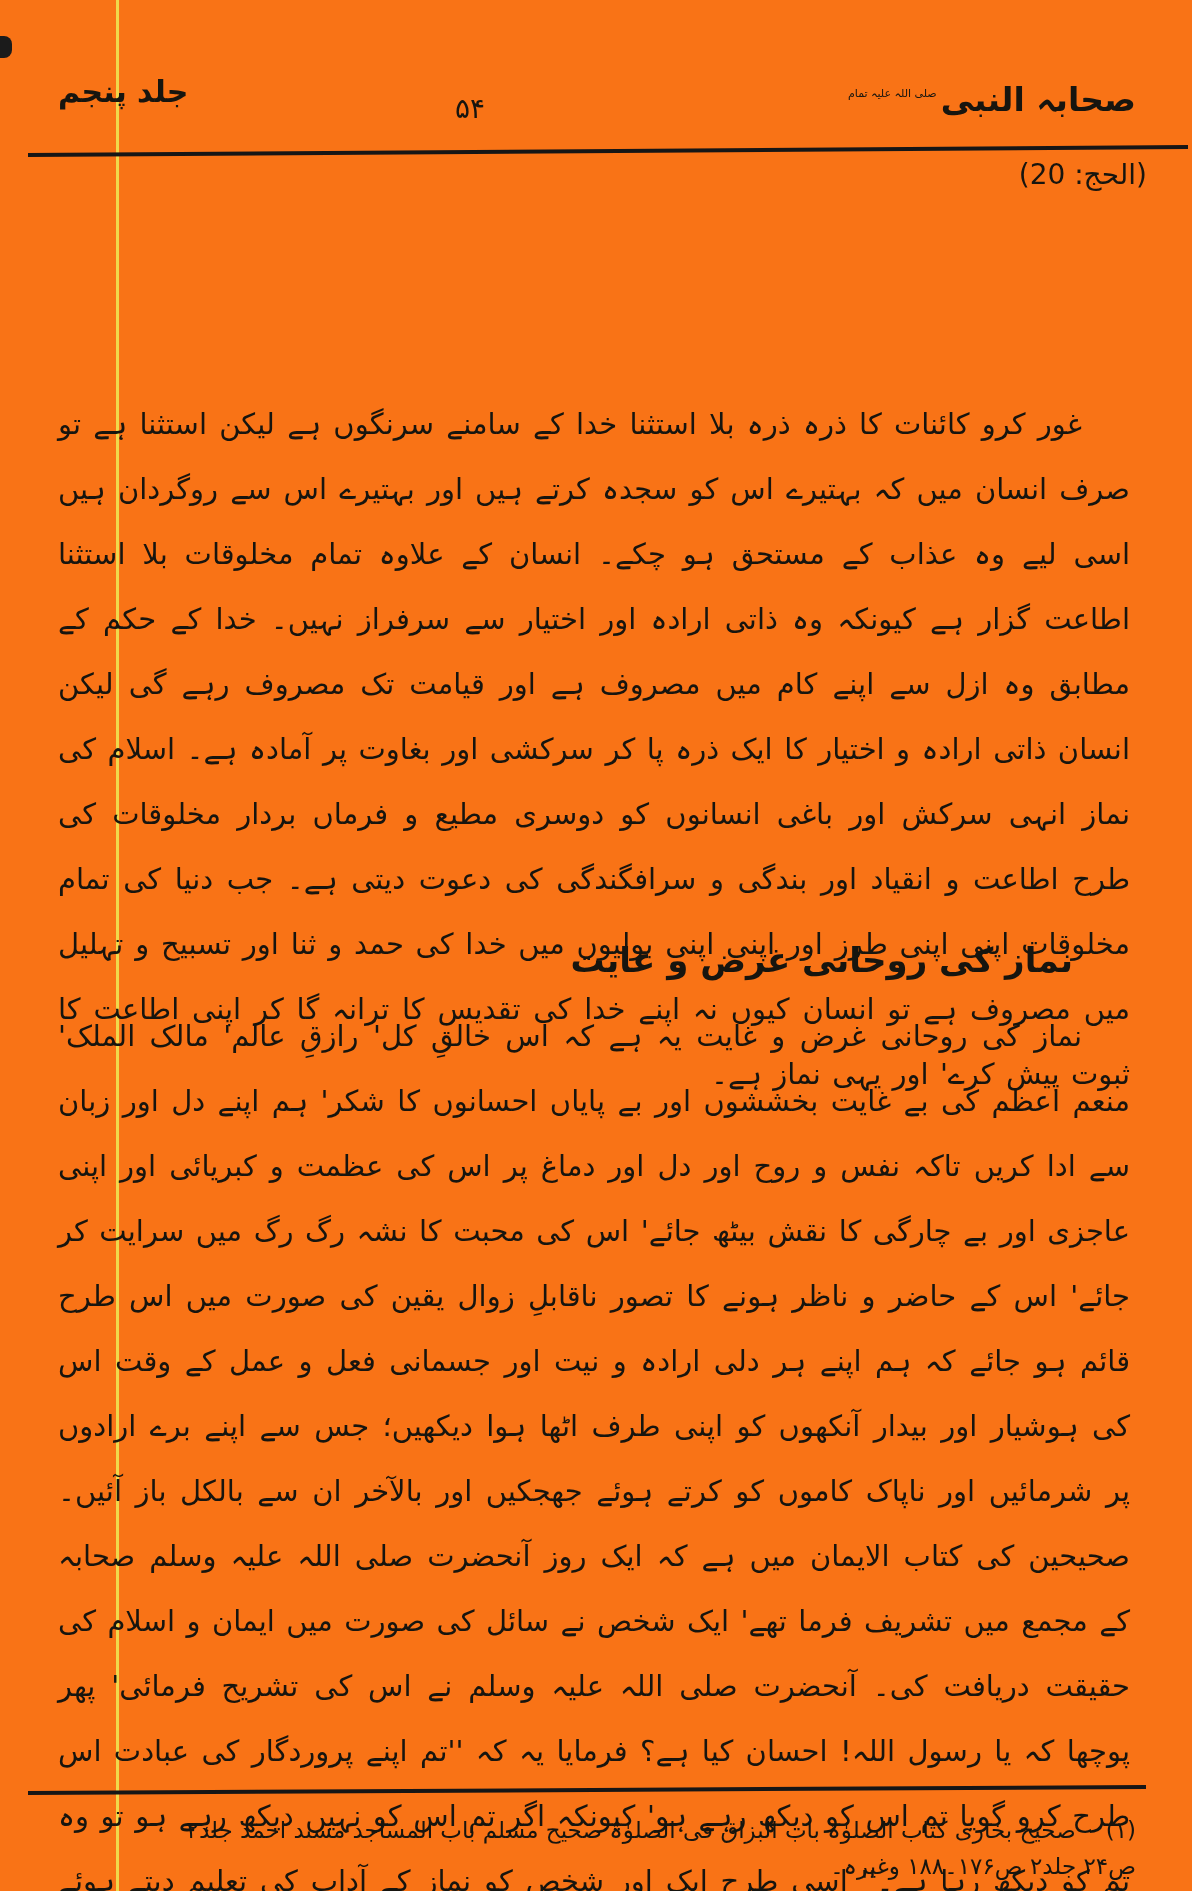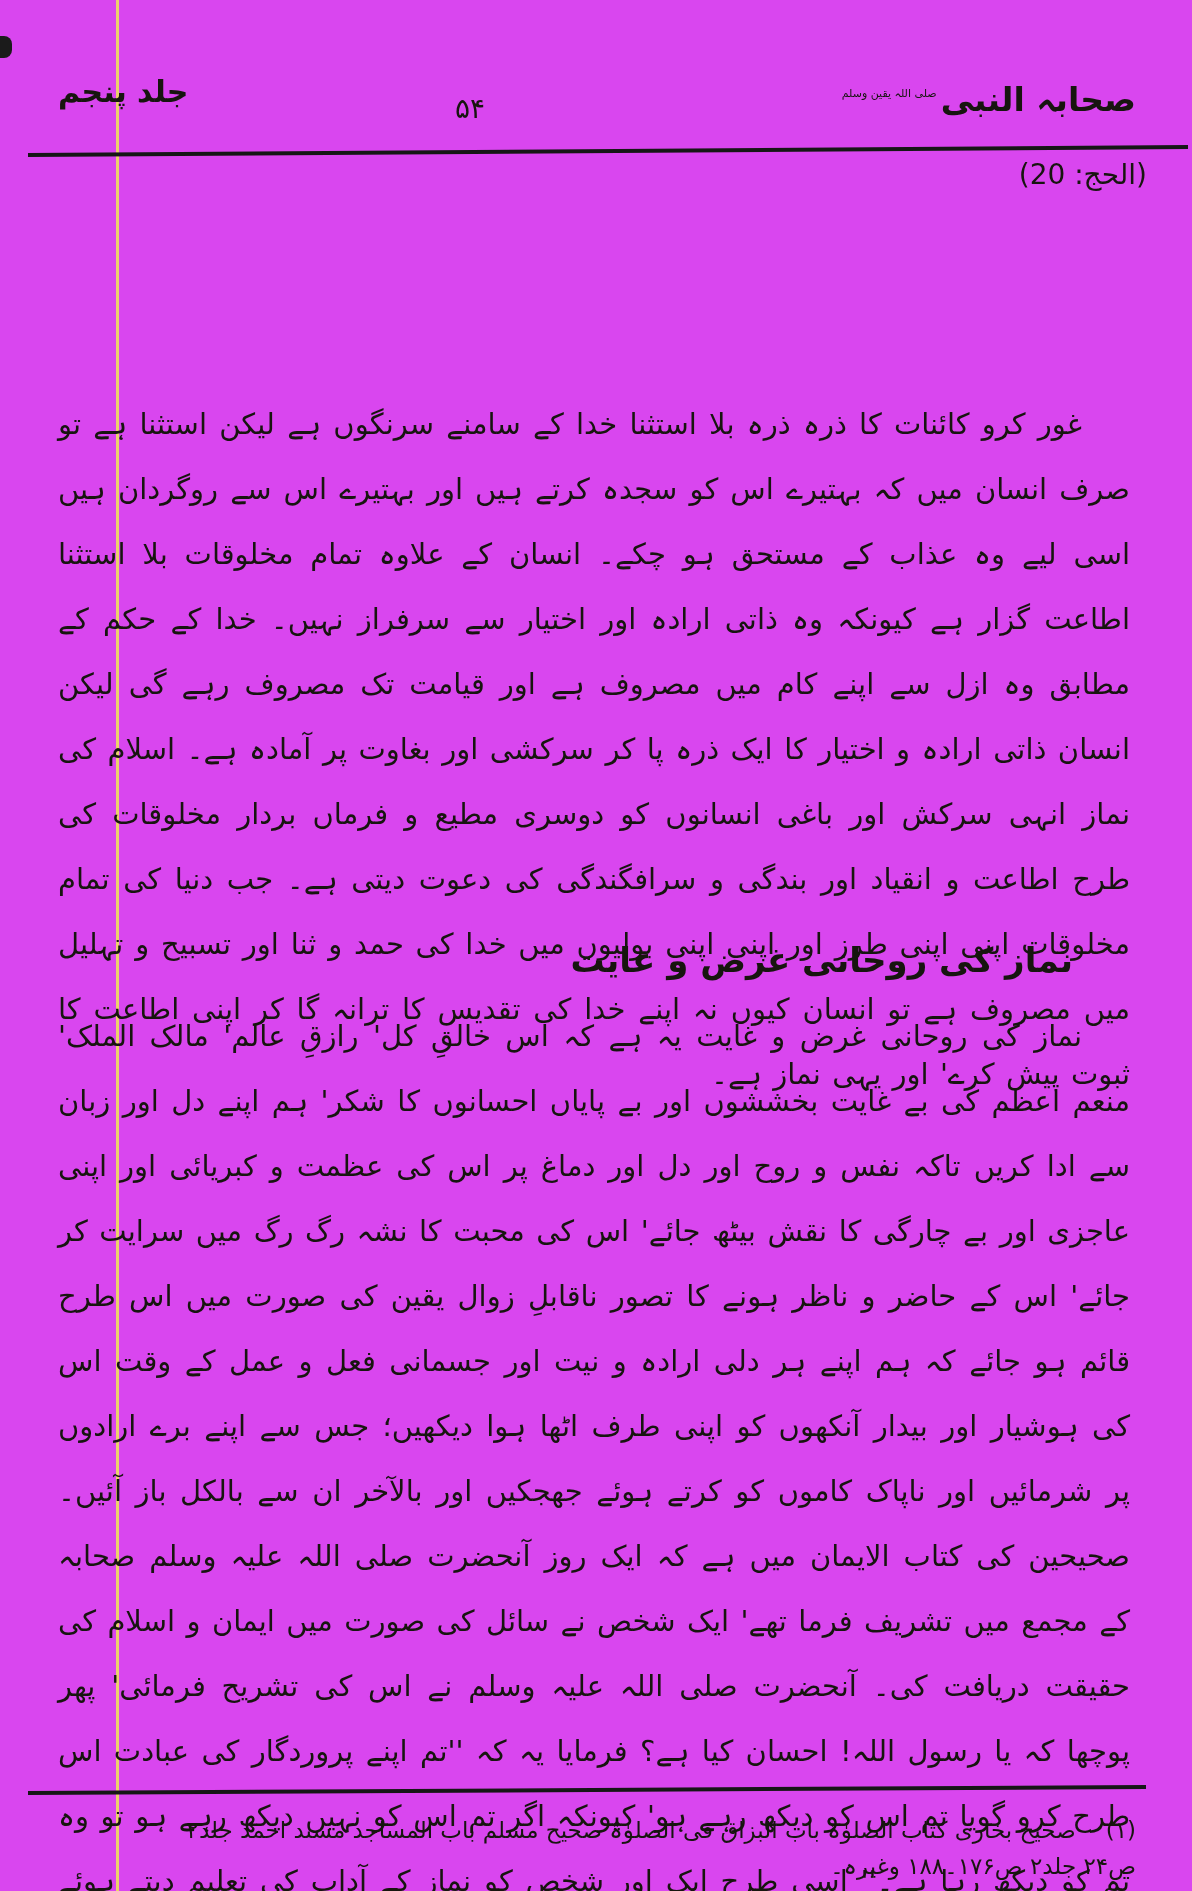--- a/index.html
+++ b/index.html
@@ -5,21 +5,21 @@
   html, body {
     margin: 0;
     padding: 0;
     background: #fbfaf5;
   }
   .page {
     position: relative;
     width: 1192px;
     height: 1891px;
     margin: 0 auto;
-    background: #d946ef;
+    background: #f97316;
     overflow: hidden;
     direction: rtl;
     font-family: "DejaVu Sans", sans-serif;
     color: #17150f;
   }
   
   .yellow-line {
     position: absolute;
     left: 116px; top: 0;
     width: 3px; height: 100%;
@@ -106,21 +106,21 @@
 
 <div class="page">
 
   <div class="yellow-line"></div>
   <div class="smudge"></div>
 
   <header class="pagehead">
     <div class="vol">جلد پنجم</div>
     <div class="pno">۵۴</div>
     <div class="title">
-      <span>صحابہ النبی</span><span class="saw">صلی اللہ یقین وسلم</span>
+      <span>صحابہ النبی</span><span class="saw">صلی اللہ علیہ تمام</span>
     </div>
   </header>
 
   <div class="headrule"></div>
 
   <div class="ref">(الحج: 20)</div>
 
 
   <div class="para p1">غور کرو کائنات کا ذرہ ذرہ بلا استثنا خدا کے سامنے سرنگوں ہے لیکن استثنا ہے تو صرف انسان میں کہ بہتیرے اس کو سجدہ کرتے ہیں اور بہتیرے اس سے روگردان ہیں اسی لیے وہ عذاب کے مستحق ہو چکے۔ انسان کے علاوہ تمام مخلوقات بلا استثنا اطاعت گزار ہے کیونکہ وہ ذاتی ارادہ اور اختیار سے سرفراز نہیں۔ خدا کے حکم کے مطابق وہ ازل سے اپنے کام میں مصروف ہے اور قیامت تک مصروف رہے گی لیکن انسان ذاتی ارادہ و اختیار کا ایک ذرہ پا کر سرکشی اور بغاوت پر آمادہ ہے۔ اسلام کی نماز انہی سرکش اور باغی انسانوں کو دوسری مطیع و فرماں بردار مخلوقات کی طرح اطاعت و انقیاد اور بندگی و سرافگندگی کی دعوت دیتی ہے۔ جب دنیا کی تمام مخلوقات اپنی اپنی طرز اور اپنی اپنی بولیوں میں خدا کی حمد و ثنا اور تسبیح و تہلیل میں مصروف ہے تو انسان کیوں نہ اپنے خدا کی تقدیس کا ترانہ گا کر اپنی اطاعت کا ثبوت پیش کرے' اور یہی نماز ہے۔</div>
 

